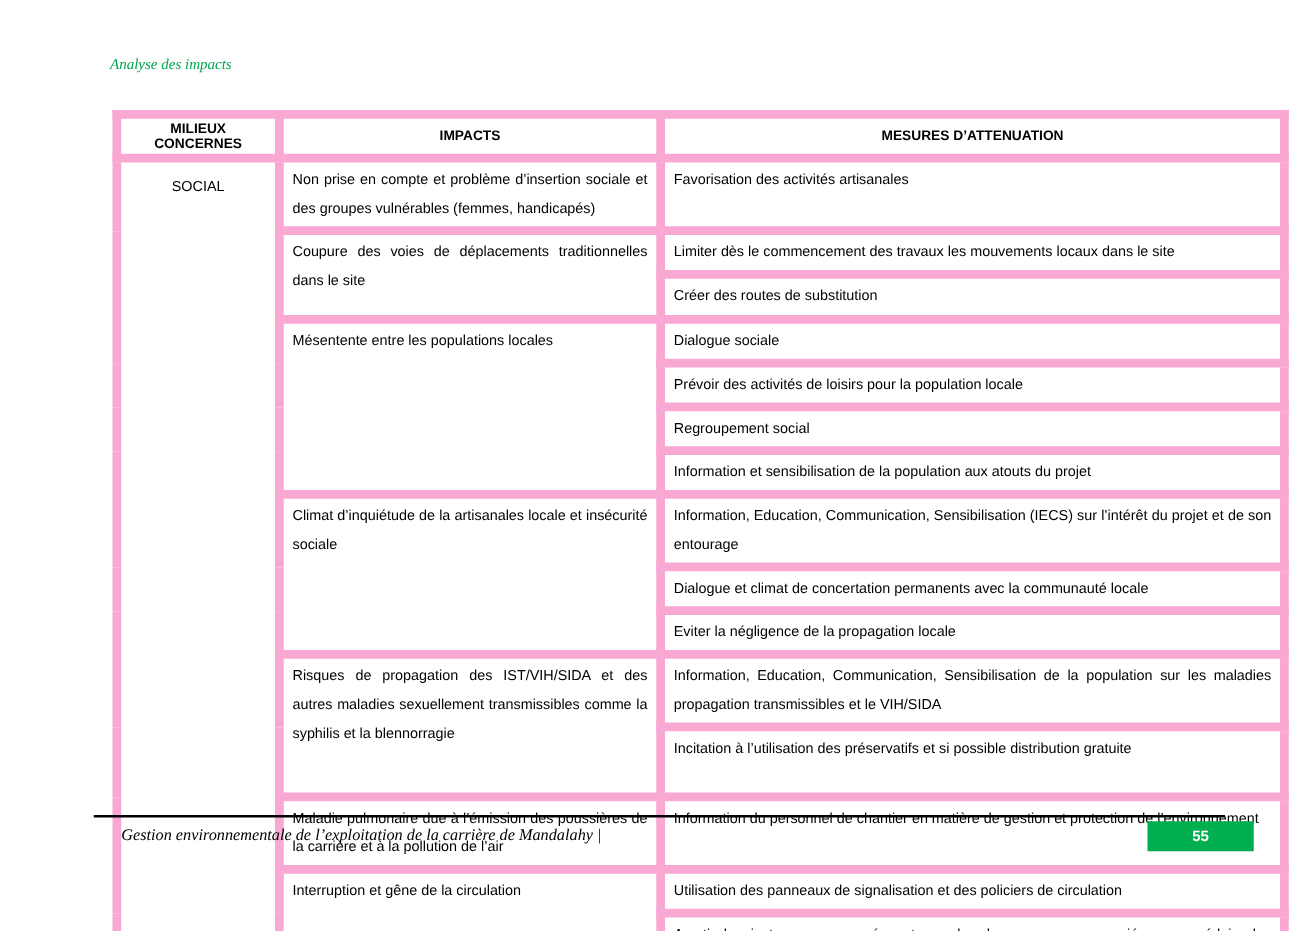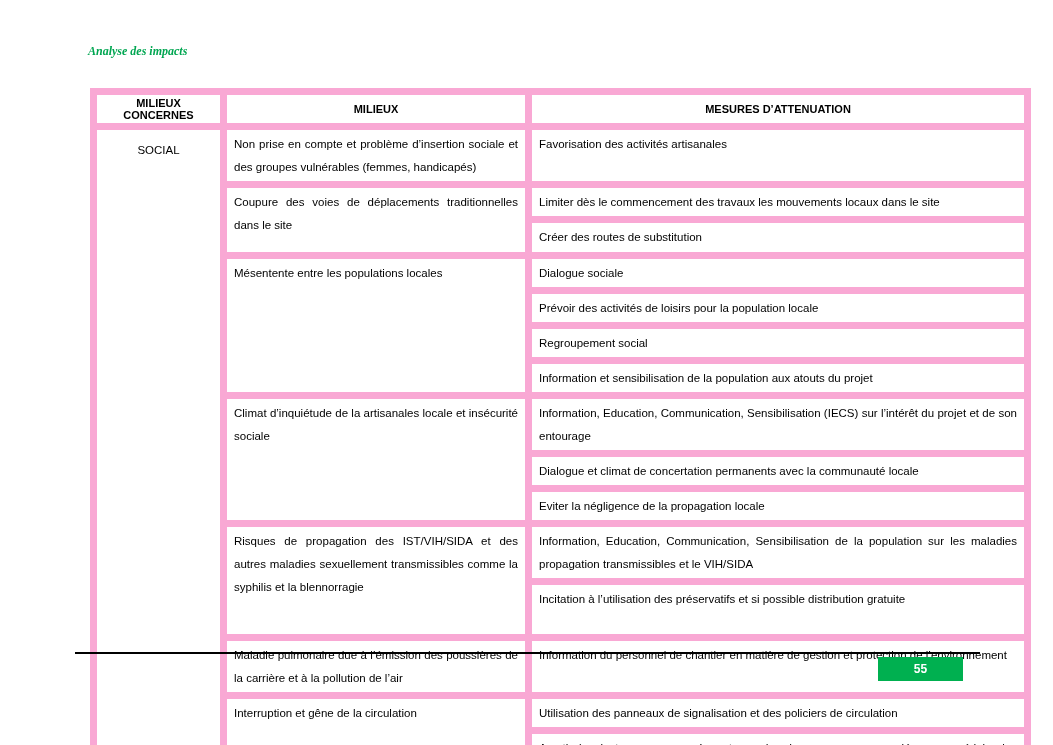--- a/index.html
+++ b/index.html
@@ -11,21 +11,21 @@
   .page{
     position:relative;
     width:1053px;height:745px;
     background:#ffffff;
     font-family:"Liberation Sans", sans-serif;
     overflow:hidden;
   }
   .doc-heading{
     position:absolute;left:88px;top:44px;
     font-family:"Liberation Serif", serif;
-    font-style:italic;font-weight:bold;
+    font-style:italic;font-weight:normal;
     font-size:12px;color:var(--heading_green);
   }
   table.impacts{
     position:absolute;left:90px;top:88px;
     width:934px;
     border-collapse:collapse;
     table-layout:fixed;
     font-size:11.5px;color:#000;
   }
   table.impacts col.c1{width:130px;}
@@ -58,21 +58,21 @@
   .footer-rule{
     position:absolute;left:75px;top:652px;
     width:905px;height:2px;background:#000;
   }
   .footer-text{
     position:absolute;left:97px;top:660px;
     font-family:"Liberation Serif", serif;
     font-style:italic;font-size:13px;color:#000;
   }
   .page-number-box{
-    position:absolute;left:878px;top:657px;
+    position:absolute;left:918px;top:657px;
     width:85px;height:24px;
     background:var(--pagebox_green);
     color:#ffffff;font-weight:bold;font-size:12px;
     display:flex;align-items:center;justify-content:center;
   }
 </style>
 </head>
 <body>
 
 <div class="page">
@@ -81,21 +81,21 @@
 
   <table class="impacts">
     <colgroup>
         <col class="c1">
         <col class="c2">
         <col class="c3">
       </colgroup>
     <thead>
       <tr>
         <th>MILIEUX CONCERNES</th>
-        <th>MILIEUX</th>
+        <th>IMPACTS</th>
         <th>MESURES D’ATTENUATION</th>
       </tr>
     </thead>
     <tbody>
 
       <tr>
         <td class="milieu" rowspan="15">SOCIAL</td>
         <td class="impact">Non prise en compte et problème d’insertion sociale et des groupes vulnérables (femmes, handicapés)</td>
         <td class="mesure" style="height:47px">Favorisation des activités artisanales</td>
       </tr>
@@ -150,17 +150,18 @@
         <td class="impact" rowspan="2">Interruption et gêne de la circulation</td>
         <td class="mesure" style="height:23px">Utilisation des panneaux de signalisation et des policiers de circulation</td>
       </tr>
       <tr>
         <td class="mesure" style="height:51px">Avertir les instances concernées et prendre des mesures appropriées pour réduire les interruptions au minimum.</td>
       </tr>
     </tbody>
   </table>
 
   <div class="footer-rule"></div>
+  <div class="footer-text">Gestion environnementale de l’exploitation de la carrière de Mandalahy |</div>
   <div class="page-number-box">
     <span>55</span>
   </div>
 
 </div>
 
 </body></html>

